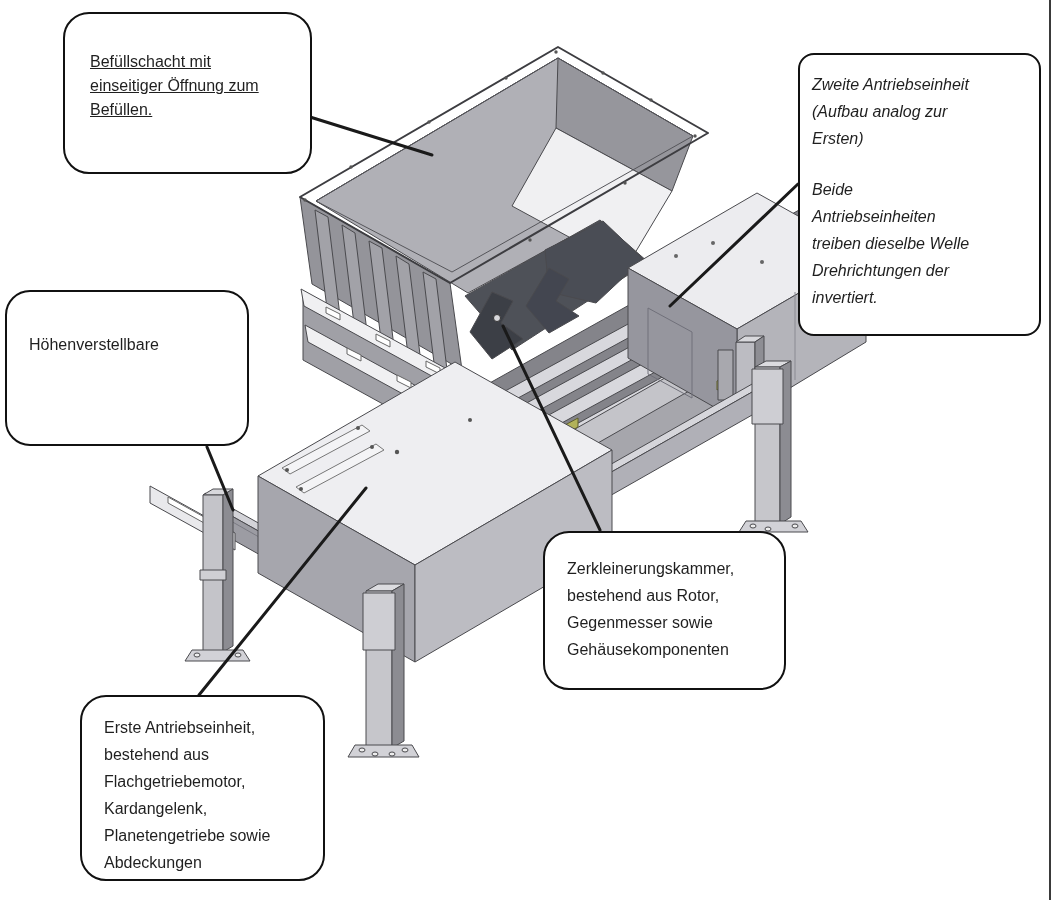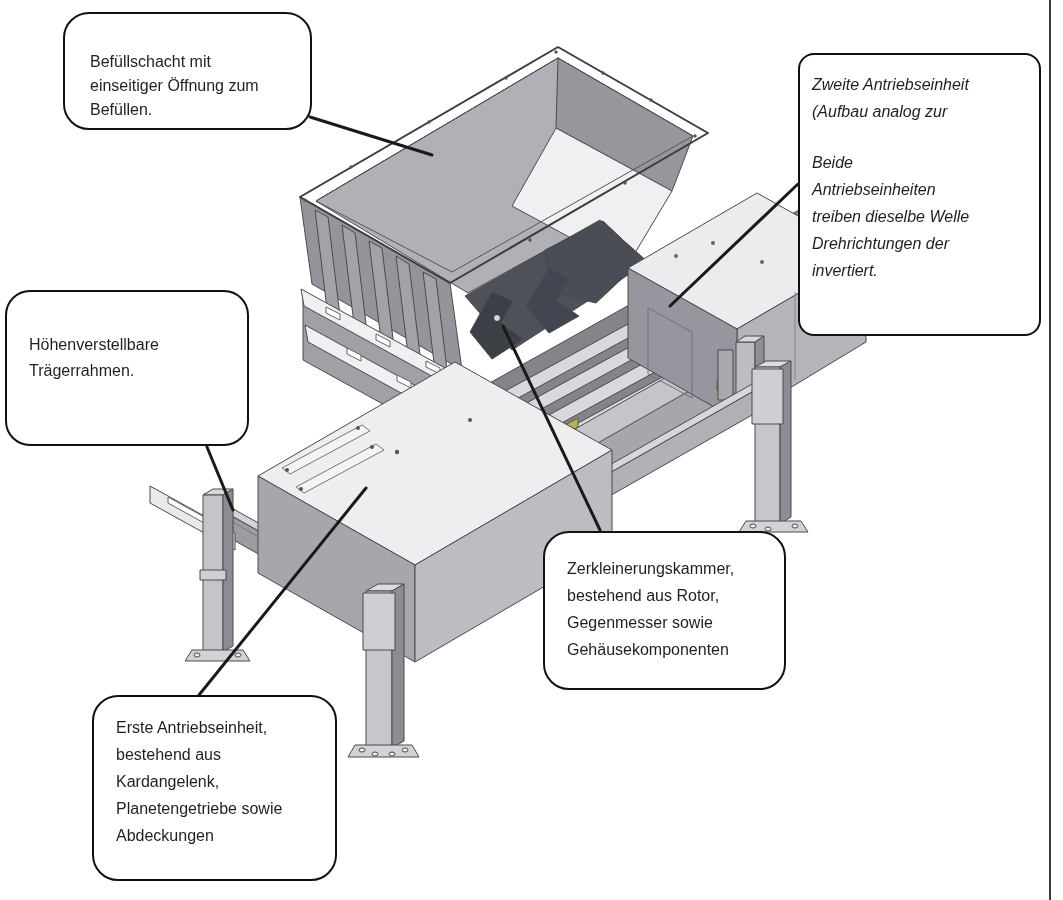--- a/index.html
+++ b/index.html
@@ -2,26 +2,26 @@
 <html><head>
 <meta charset="utf-8">
 <style>
   html,body{margin:0;padding:0;background:#ffffff;}
   #stage{position:relative;width:1063px;height:900px;background:#ffffff;overflow:hidden;
          font-family:"Liberation Sans",sans-serif;}
   svg{position:absolute;left:0;top:0;}
   .callout{position:absolute;background:#ffffff;border:2.5px solid #111111;border-radius:26px;
            color:#1f1f1f;font-size:16px;box-sizing:border-box;}
   .callout .ln{display:block;}
-  #c1{left:63px;top:12px;width:249px;height:118px;padding:36px 18px 0 25px;line-height:24px;}
+  #c1{left:63px;top:12px;width:249px;height:162px;padding:36px 18px 0 25px;line-height:24px;text-decoration:underline;}
   #c2{left:798px;top:53px;width:243px;height:283px;padding:16px 14px 0 12px;line-height:27px;border-radius:16px;font-style:italic;}
   #c2 .para2{margin-top:24px;}
   #c3{left:5px;top:290px;width:244px;height:156px;padding:40px 14px 0 22px;line-height:26px;border-radius:25px;}
   #c4{left:543px;top:531px;width:243px;height:159px;padding:22px 12px 12px 22px;line-height:27px;}
-  #c5{left:92px;top:695px;width:245px;height:186px;padding:17px 12px 0 22px;line-height:27px;}
+  #c5{left:80px;top:695px;width:245px;height:186px;padding:17px 12px 0 22px;line-height:27px;}
   #right-border{position:absolute;left:1049px;top:0;width:2px;height:900px;background:#3a3a3a;}
   polygon,path,rect{stroke-linejoin:round;}
 </style>
 </head>
 <body>
 
 <div id="stage">
 
   <svg width="1063" height="900" viewBox="0 0 1063 900">
     <g stroke="#4a4a4e" stroke-width="1">
@@ -186,44 +186,45 @@
   <div class="callout" id="c1">
     <span class="ln">Befüllschacht mit</span>
     <span class="ln">einseitiger Öffnung zum</span>
     <span class="ln">Befüllen.</span>
   </div>
 
   <div class="callout" id="c2">
     <div class="para1">
       <span class="ln">Zweite Antriebseinheit</span>
       <span class="ln">(Aufbau analog zur</span>
+      <span class="ln">Ersten)</span>
     </div>
     <div class="para2">
       <span class="ln">Beide</span>
       <span class="ln">Antriebseinheiten</span>
       <span class="ln">treiben dieselbe Welle</span>
       <span class="ln">Drehrichtungen der</span>
       <span class="ln">invertiert.</span>
     </div>
   </div>
 
   <div class="callout" id="c3">
     <span class="ln">Höhenverstellbare</span>
-    <span class="ln">Trägerrahmen.</span>
   </div>
 
   <div class="callout" id="c4">
     <span class="ln">Zerkleinerungskammer,</span>
     <span class="ln">bestehend aus Rotor,</span>
     <span class="ln">Gegenmesser sowie</span>
     <span class="ln">Gehäusekomponenten</span>
   </div>
 
   <div class="callout" id="c5">
     <span class="ln">Erste Antriebseinheit,</span>
     <span class="ln">bestehend aus</span>
+    <span class="ln">Flachgetriebemotor,</span>
     <span class="ln">Kardangelenk,</span>
     <span class="ln">Planetengetriebe sowie</span>
     <span class="ln">Abdeckungen</span>
   </div>
 
   <div id="right-border"></div>
 </div>
 
 </body></html>

